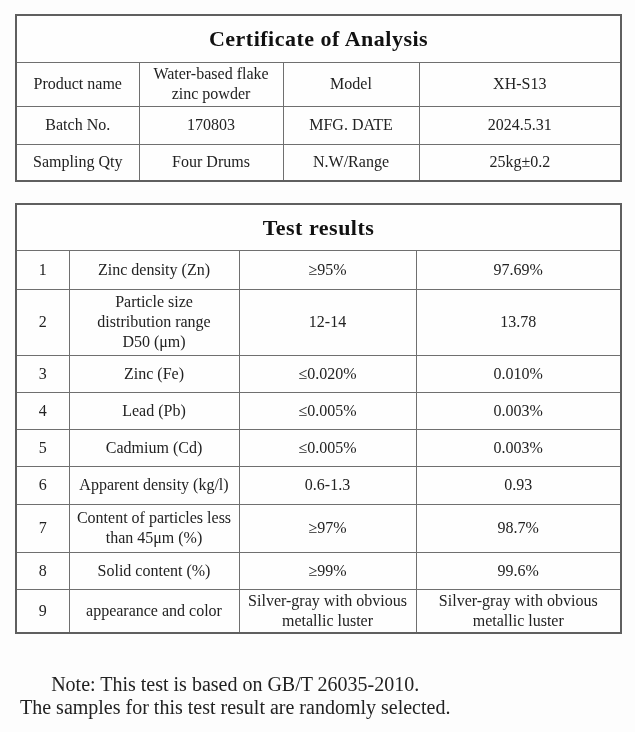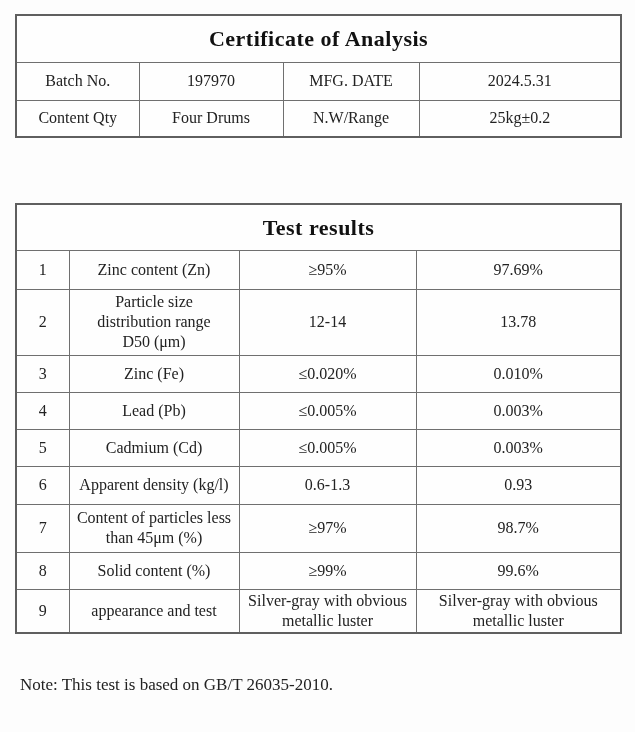--- a/index.html
+++ b/index.html
@@ -58,21 +58,21 @@
   #test-table tr.r4 { height: 37px; }
   #test-table tr.r5 { height: 38px; }
   #test-table tr.r6 { height: 48px; }
   #test-table tr.r7 { height: 37px; }
   #test-table tr.r8 { height: 40px; }
 
   .note {
     position: absolute;
     left: 20px;
     top: 673px;
-    font-size: 17px;
+    font-size: 20px;
     line-height: 23px;
     color: #222222;
     text-align: center;
   }
 </style>
 </head>
 <body>
 
 <div class="page">
 
@@ -80,49 +80,56 @@
     <colgroup>
       <col style="width:123px">
         <col style="width:144px">
         <col style="width:136px">
         <col style="width:202px">
     </colgroup>
     <tbody>
         <tr class="rt">
       <td colspan="4" class="title-cell">Certificate of Analysis</td>
     </tr>
+    <tr class="r0">
+      <td>Product name</td>
+      <td>Water-based flake
+zinc powder</td>
+      <td>Model</td>
+      <td>XH-S13</td>
+    </tr>
     <tr class="r1">
       <td>Batch No.</td>
-      <td>197970</td>
+      <td>170803</td>
       <td>MFG. DATE</td>
       <td>2024.5.31</td>
     </tr>
     <tr class="r2">
-      <td>Content Qty</td>
+      <td>Sampling Qty</td>
       <td>Four Drums</td>
       <td>N.W/Range</td>
       <td>25kg±0.2</td>
     </tr>
   </tbody>
     </table>
 
   <table id="test-table">
     <colgroup>
       <col style="width:53px">
         <col style="width:170px">
         <col style="width:177px">
         <col style="width:205px">
     </colgroup>
     <tbody>
         <tr class="rt">
       <td colspan="4" class="title-cell">Test results</td>
     </tr>
     <tr class="r0">
       <td>1</td>
-      <td>Zinc content (Zn)</td>
+      <td>Zinc density (Zn)</td>
       <td>≥95%</td>
       <td>97.69%</td>
     </tr>
     <tr class="r1">
       <td>2</td>
       <td>Particle size
 distribution range
 D50 (μm)</td>
       <td>12-14</td>
       <td>13.78</td>
@@ -159,26 +166,27 @@
       <td>98.7%</td>
     </tr>
     <tr class="r7">
       <td>8</td>
       <td>Solid content (%)</td>
       <td>≥99%</td>
       <td>99.6%</td>
     </tr>
     <tr class="r8">
       <td>9</td>
-      <td>appearance and test</td>
+      <td>appearance and color</td>
       <td>Silver-gray with obvious
 metallic luster</td>
       <td>Silver-gray with obvious
 metallic luster</td>
     </tr>
   </tbody>
     </table>
 
   <div class="note">
     <div>Note: This test is based on GB/T 26035-2010.</div>
+    <div>The samples for this test result are randomly selected.</div>
   </div>
 
 </div>
 
 </body></html>

